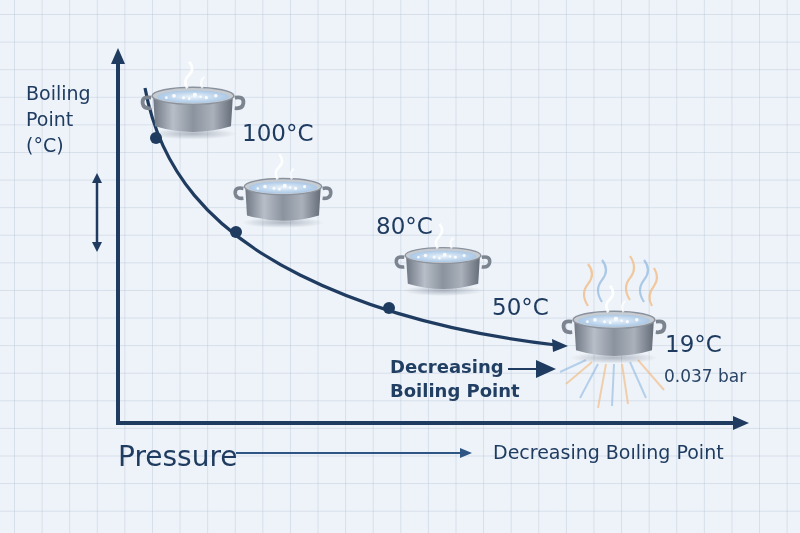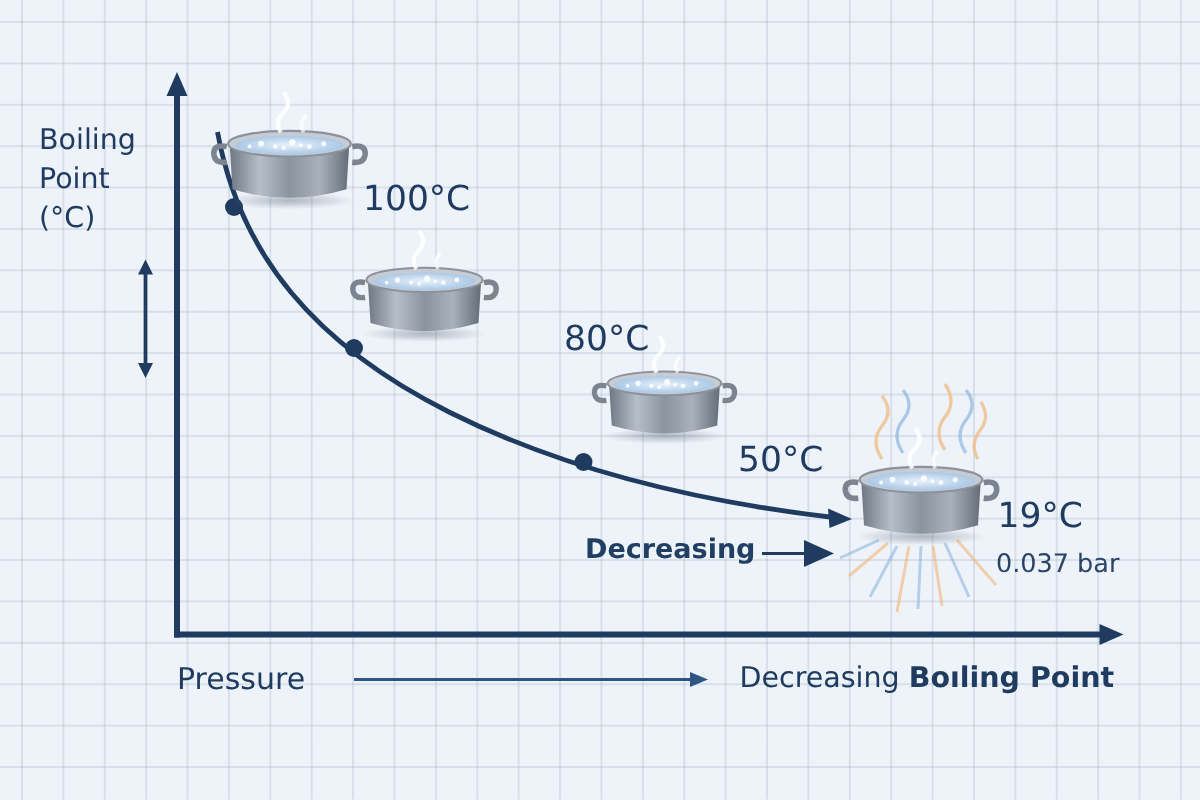--- a/index.html
+++ b/index.html
@@ -10,23 +10,23 @@
       linear-gradient(to bottom, rgba(170,185,205,0.35) 1px, transparent 1px);
     background-size:27.6px 27.6px;
     background-position:14px 14px;
     font-family:"DejaVu Sans","Liberation Sans",sans-serif;color:#1f3c60;}
   .abs{position:absolute;}
   svg.main{position:absolute;left:0;top:0;}
   .ylabel{left:26px;top:80px;font-size:19px;line-height:26px;color:#1f3c60;}
   .temp{font-size:23px;color:#1f3c60;}
   .sub{font-size:17px;color:#2a4465;}
   .dec{font-size:18px;font-weight:bold;line-height:24px;color:#213f63;}
-  .xlabel{font-size:20px;color:#1f3c60;}
+  .xlabel{font-size:28px;color:#1f3c60;}
   .xright{font-size:19px;color:#1f3c60;}
-  .xright b{font-weight:bold;}
+  .xright b{font-weight:normal;}
 </style>
 </head>
 <body>
 
 <svg class="main" width="800" height="533" viewBox="0 0 800 533">
   <defs>
     <linearGradient id="potBody" x1="0" y1="0" x2="1" y2="0">
       <stop offset="0" stop-color="#6f7783"></stop>
       <stop offset="0.25" stop-color="#b7bec8"></stop>
       <stop offset="0.5" stop-color="#8b939e"></stop>
@@ -124,17 +124,18 @@
 </div>
 
 <div class="abs temp" style="left:242px;top:120px;">100°C</div>
 <div class="abs temp" style="left:335px;top:213px;margin-left:41px;">80°C</div>
 <div class="abs temp" style="left:492px;top:294px;">50°C</div>
 <div class="abs temp" style="left:665px;top:331px;">19°C</div>
 <div class="abs sub" style="left:664px;top:366px;">0.037 bar</div>
 
 <div class="abs dec" style="left:390px;top:355px;">
   <div>Decreasing</div>
+  <div>Boiling Point</div>
 </div>
 
 <div class="abs xlabel" style="left:118px;top:440px;">Pressure</div>
 
 <div class="abs xright" style="left:493px;top:441px;"><span>Decreasing </span><b>Boıling Point</b></div>
 
 </body></html>

